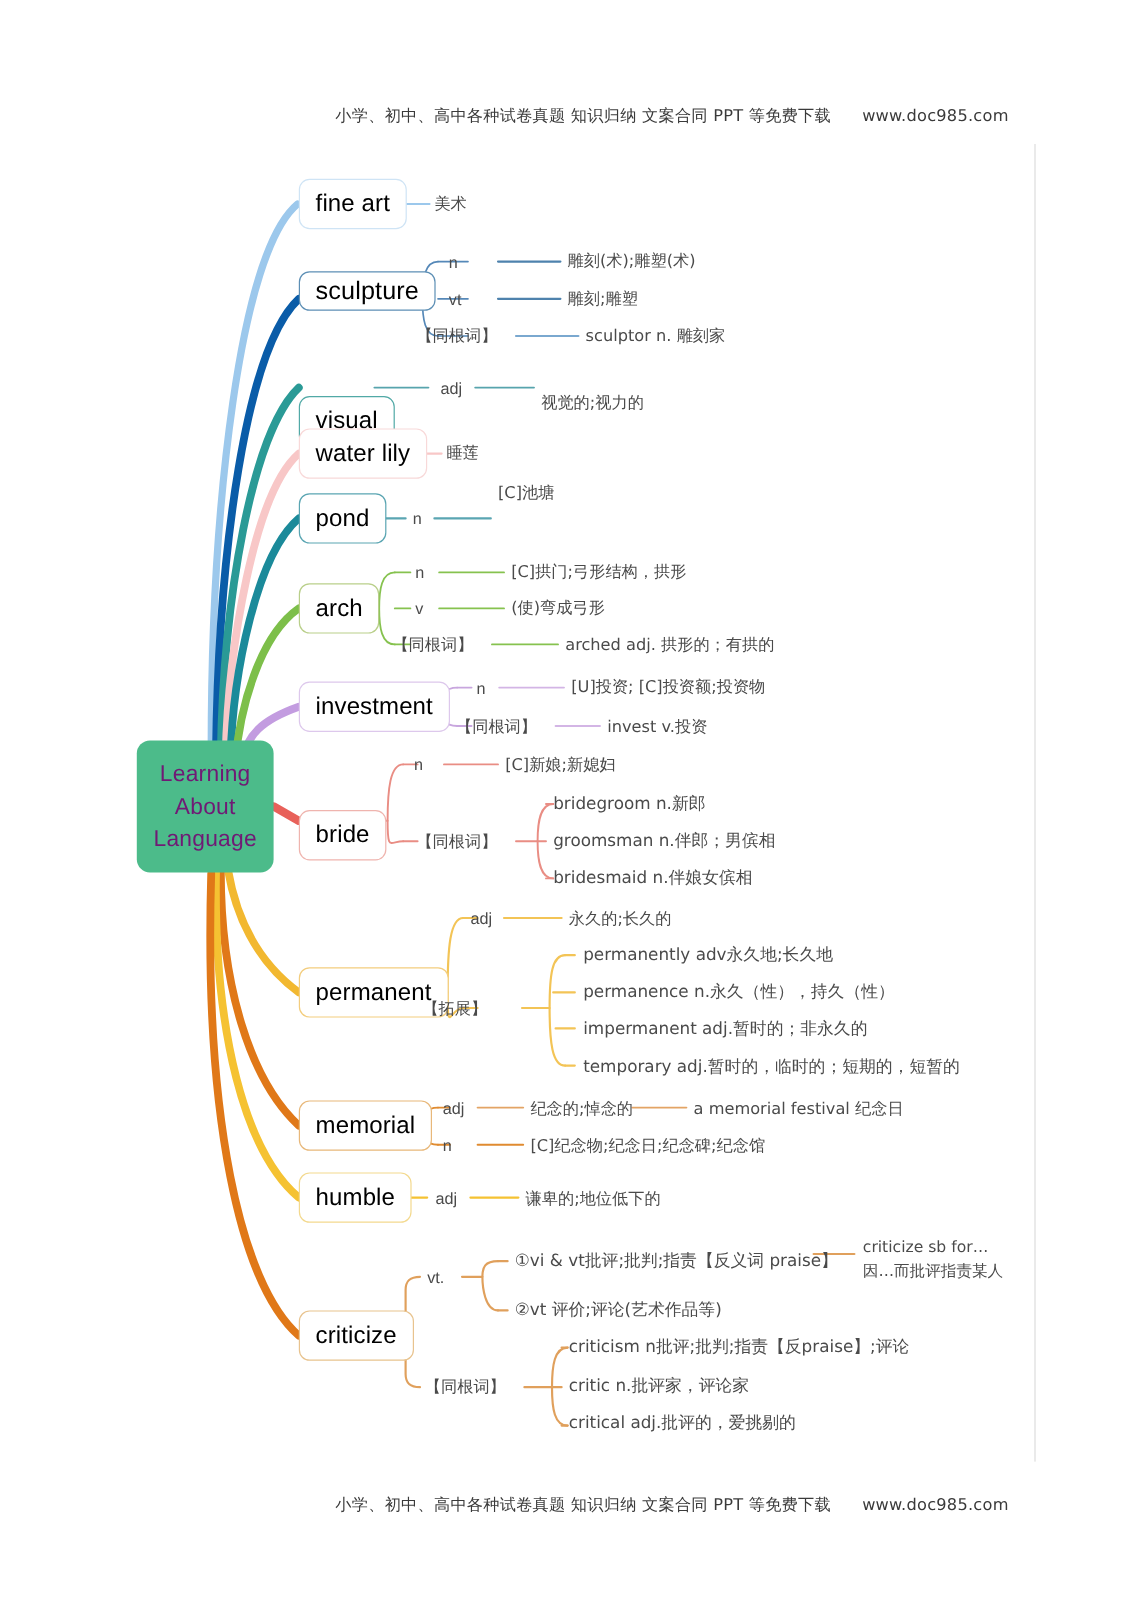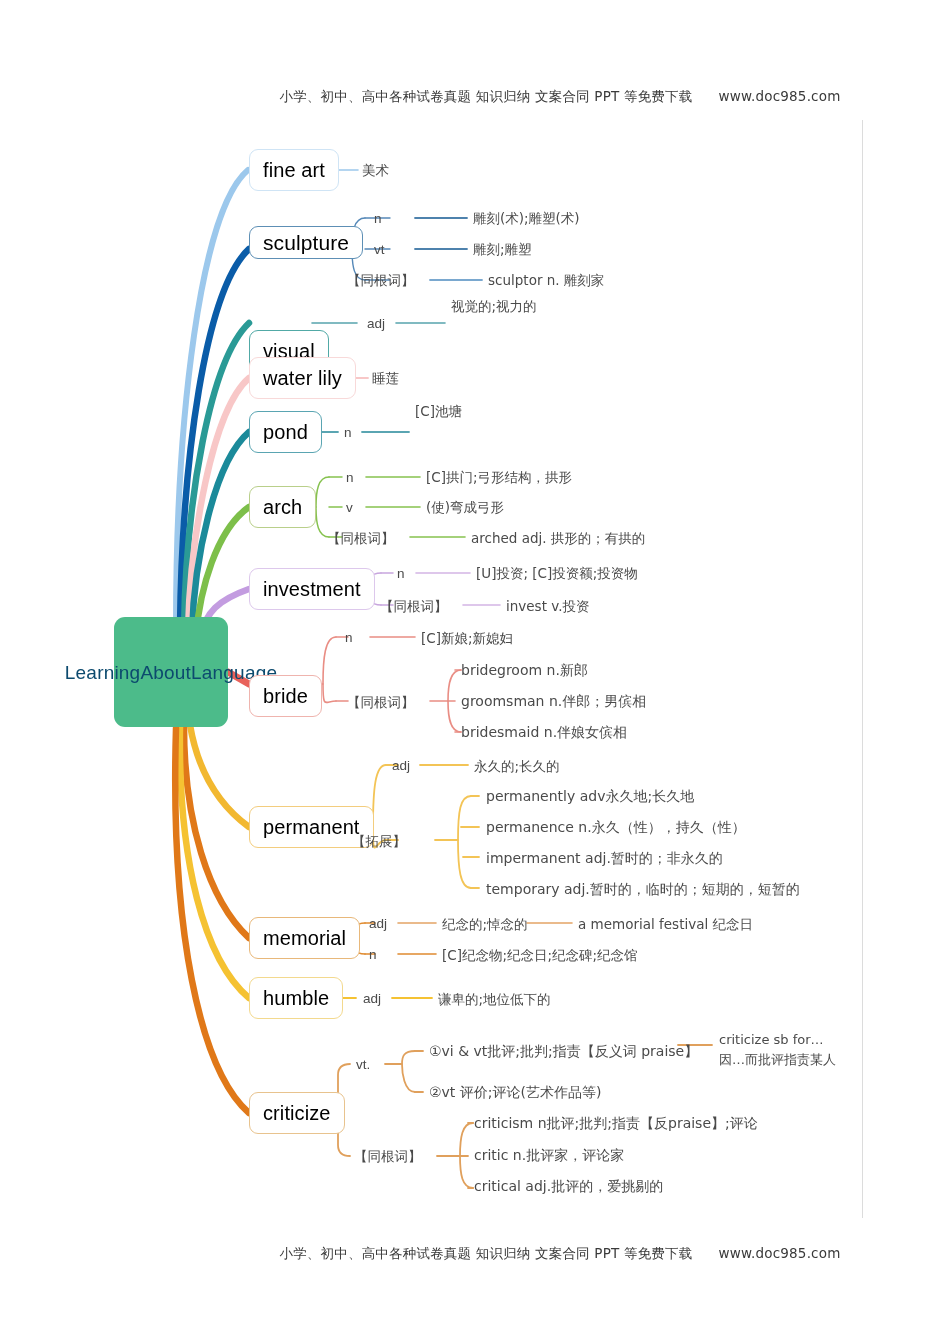--- a/index.html
+++ b/index.html
@@ -63,24 +63,24 @@
     letter-spacing: 0.1px;
   }
 
   .center-node {
     position: absolute;
     left: 114px; top: 617px;
     width: 114px; height: 110px;
     background: #4cbb8a;
     border-radius: 11px;
     display: flex;
-    flex-direction: row;
+    flex-direction: column;
     align-items: center;
     justify-content: center;
-    color: #0c4a6e;
+    color: #701a75;
     font-size: 19px;
     line-height: 27px;
     text-align: center;
     letter-spacing: 0.2px;
   }
 
   
   .lbl {
     position: absolute;
     font-size: 13.5px;
@@ -252,21 +252,21 @@
 <div class="lbl cn" style="left:362px;top:162px;">美术</div>
 
 <div class="lbl pos" style="left:374px;top:211px;">n</div>
 <div class="lbl cn" style="left:473px;top:210px;">雕刻(术);雕塑(术)</div>
 <div class="lbl pos" style="left:374px;top:242px;">vt</div>
 <div class="lbl cn" style="left:473px;top:241px;">雕刻;雕塑</div>
 <div class="lbl cn" style="left:347px;top:272px;">【同根词】</div>
 <div class="lbl cn" style="left:488px;top:272px;">sculptor n. 雕刻家</div>
 
 <div class="lbl pos" style="left:367px;top:316px;">adj</div>
-<div class="lbl cn" style="left:451px;top:298px;">视觉的;视力的</div>
+<div class="lbl cn" style="left:451px;top:328px;">视觉的;视力的</div>
 
 <div class="lbl cn" style="left:372px;top:370px;">睡莲</div>
 
 <div class="lbl pos" style="left:344px;top:425px;">n</div>
 <div class="lbl cn" style="left:415px;top:403px;">[C]池塘</div>
 
 <div class="lbl pos" style="left:346px;top:470px;">n</div>
 <div class="lbl cn" style="left:426px;top:469px;">[C]拱门;弓形结构，拱形</div>
 <div class="lbl pos" style="left:346px;top:500px;">v</div>
 <div class="lbl cn" style="left:426px;top:499px;">(使)弯成弓形</div>

